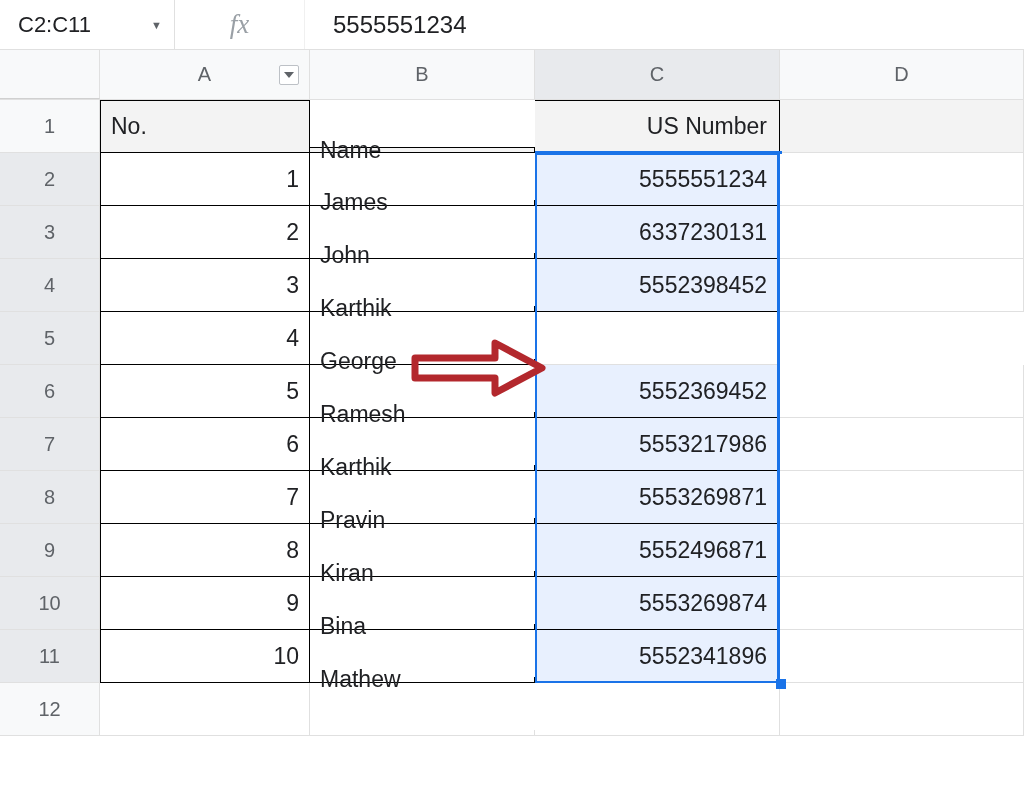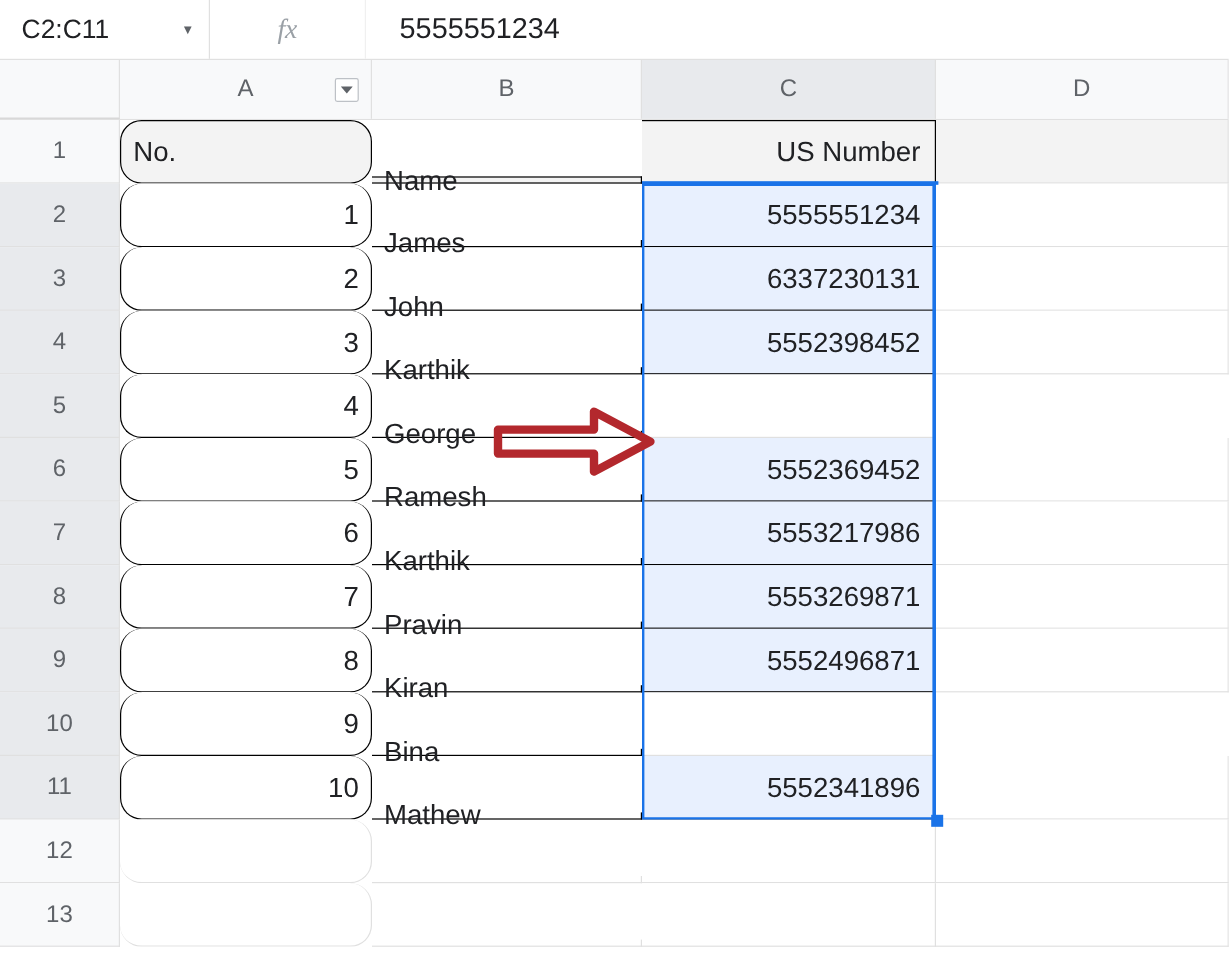--- a/index.html
+++ b/index.html
@@ -38,21 +38,21 @@
       width: 130px;
       height: 100%;
       display: flex;
       align-items: center;
       justify-content: center;
       border-right: 1px solid #f0f0f0;
     }
     .fx-label {
       font-family: "Times New Roman", serif;
       font-style: italic;
-      font-size: 23px;
+      font-size: 27px;
       color: #9aa0a6;
     }
     .formula-value {
       padding-left: 28px;
       font-size: 24px;
       color: #202124;
     }
     .grid {
       position: relative;
     }
@@ -111,21 +111,21 @@
     .cell {
       border-right: 1px solid #e0e0e0;
       border-bottom: 1px solid #e0e0e0;
       display: flex;
       align-items: center;
       font-size: 23px;
       color: #202124;
       padding: 0 8px;
       background: #fff;
     }
-    .cell.colA { width: 210px; justify-content: flex-end; padding-right: 10px; border-radius: 18px; }
+    .cell.colA { width: 210px; justify-content: flex-end; padding-right: 10px; }
     .cell.colB { width: 225px; justify-content: flex-start; padding-left: 10px; margin-top: 47px; }
     .cell.colC { width: 245px; justify-content: flex-end; padding-right: 12px; }
     .cell.colD { width: 244px; }
     .row1 .cell { background: #f3f3f3; }
     .row1 .cell.colA { justify-content: flex-start; padding-left: 10px; }
     .bordered {
       border-right: 1px solid #000 !important;
       border-bottom: 1px solid #000 !important;
     }
     .bordered-top { border-top: 1px solid #000 !important; }
@@ -260,44 +260,38 @@
       <div class="row-header sel-row">9</div>
       <div class="cell colA bordered bordered-left">8</div>
       <div class="cell colB bordered">Kiran</div>
       <div class="cell colC bordered">5552496871</div>
       <div class="cell colD"></div>
     </div>
     <div class="row selected-col">
       <div class="row-header sel-row">10</div>
       <div class="cell colA bordered bordered-left">9</div>
       <div class="cell colB bordered">Bina</div>
+      <div class="cell colC bordered">5553269874</div>
       <div class="cell colD"></div>
     </div>
     <div class="row selected-col">
       <div class="row-header sel-row">11</div>
       <div class="cell colA bordered bordered-left">10</div>
       <div class="cell colB bordered">Mathew</div>
       <div class="cell colC bordered">5552341896</div>
       <div class="cell colD"></div>
     </div>
 
     <div class="row">
       <div class="row-header">12</div>
       <div class="cell colA"></div>
       <div class="cell colB"></div>
       <div class="cell colC"></div>
       <div class="cell colD"></div>
     </div>
-    <div class="row">
-      <div class="row-header">13</div>
-      <div class="cell colA"></div>
-      <div class="cell colB"></div>
-      <div class="cell colC"></div>
-      <div class="cell colD"></div>
-    </div>
 
     <div class="sel-overlay" style="left:535px; top:53px; width:245px; height:530px;"></div>
     <div class="sel-top-accent" style="left:535px; top:51px; width:247px;"></div>
     <div class="sel-handle" style="left:776px; top:579px;"></div>
 
     <div class="arrow-overlay" style="left:410px; top:237px; width:140px; height:62px;">
       <svg viewBox="0 0 140 62" width="140" height="62">
         <path d="M5 21 L85 21 L85 6 L132 31 L85 56 L85 41 L5 41 Z" fill="none" stroke="#b3282d" stroke-width="7" stroke-linejoin="round"></path>
       </svg>
     </div>

